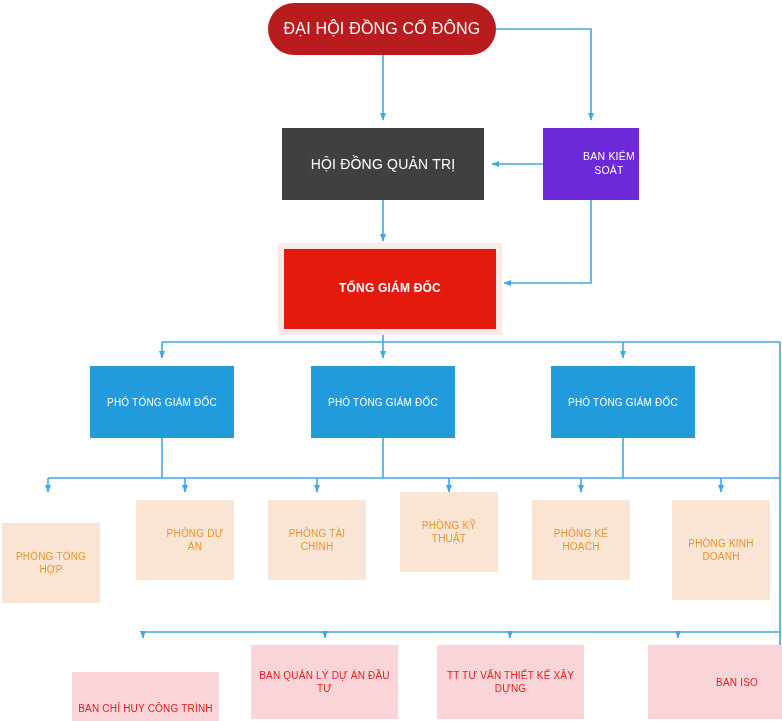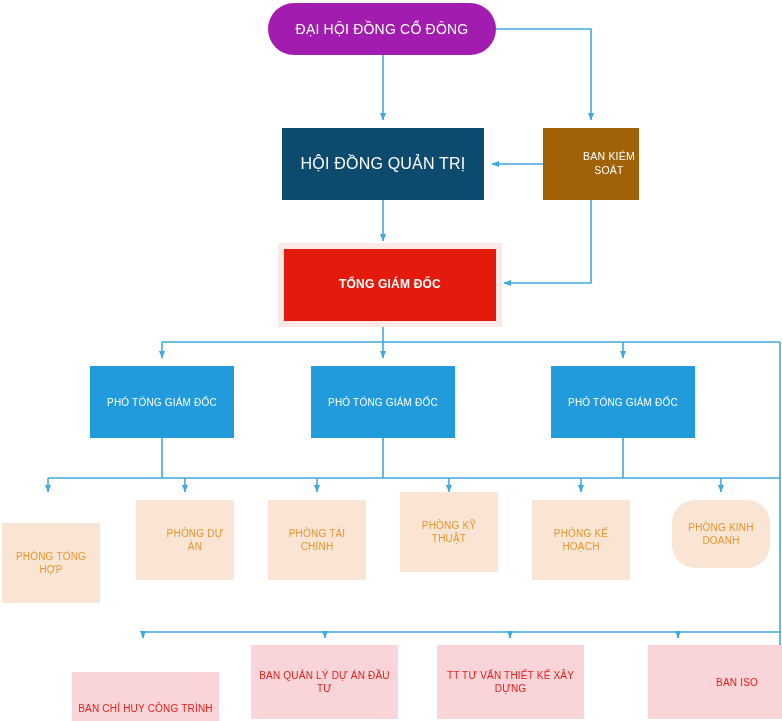--- a/index.html
+++ b/index.html
@@ -37,32 +37,32 @@
     padding: 2px 4px;
     z-index: 2;
   }
   .node-label {
     display: block;
     width: 100%;
   }
 
   
   .lvl-assembly {
-    background: #a21caf;
+    background: #b91c1c;
     color: #ffffff;
     border-radius: 28px;
+    font-size: 16px;
+  }
+  .lvl-board {
+    background: #404040;
+    color: #ffffff;
     font-size: 14px;
   }
-  .lvl-board {
-    background: #0c4a6e;
-    color: #ffffff;
-    font-size: 16px;
-  }
   .lvl-supervisory {
-    background: #a16207;
+    background: #6d28d9;
     color: #ffffff;
     font-size: 10.5px;
     padding-left: 40px;
   }
   .lvl-ceo {
     background: #E31A0C;
     color: #ffffff;
     font-size: 12px;
     font-weight: bold;
     box-shadow: 0 0 0 6px #FBE9E7;
@@ -139,21 +139,21 @@
   </div>
 
   <div class="node lvl-board" style="left:282px; top:128px; width:202px; height:72px;">
     <span class="node-label">HỘI ĐỒNG QUẢN TRỊ</span>
   </div>
 
   <div class="node lvl-supervisory" style="left:543px; top:128px; width:96px; height:72px;">
     <span class="node-label">BAN KIỂM SOÁT</span>
   </div>
 
-  <div class="node lvl-ceo" style="left:284px; top:249px; width:212px; height:72px;">
+  <div class="node lvl-ceo" style="left:284px; top:249px; width:212px; height:80px;">
     <span class="node-label">TỔNG GIÁM ĐỐC</span>
   </div>
 
   <div class="node lvl-deputy" style="left:90px; top:366px; width:144px; height:72px;">
     <span class="node-label">PHÓ TỔNG GIÁM ĐỐC</span>
   </div>
   <div class="node lvl-deputy" style="left:311px; top:366px; width:144px; height:72px;">
     <span class="node-label">PHÓ TỔNG GIÁM ĐỐC</span>
   </div>
   <div class="node lvl-deputy" style="left:551px; top:366px; width:144px; height:72px;">
@@ -168,21 +168,21 @@
   </div>
   <div class="node lvl-dept" style="left:268px; top:500px; width:98px; height:80px;">
     <span class="node-label">PHÒNG TÀI CHÍNH</span>
   </div>
   <div class="node lvl-dept" style="left:400px; top:492px; width:98px; height:80px;">
     <span class="node-label">PHÒNG KỸ THUẬT</span>
   </div>
   <div class="node lvl-dept" style="left:532px; top:500px; width:98px; height:80px;">
     <span class="node-label">PHÒNG KẾ HOẠCH</span>
   </div>
-  <div class="node lvl-dept" style="left:672px; top:500px; width:98px; height:68px;border-radius:23px;">
+  <div class="node lvl-dept" style="left:672px; top:500px; width:98px; height:100px;">
     <span class="node-label">PHÒNG KINH DOANH</span>
   </div>
 
   <div class="node lvl-team" style="left:72px; top:672px; width:147px; height:72px;">
     <span class="node-label">BAN CHỈ HUY CÔNG TRÌNH</span>
   </div>
   <div class="node lvl-team" style="left:251px; top:645px; width:147px; height:74px;">
     <span class="node-label">BAN QUẢN LÝ DỰ ÁN ĐẦU TƯ</span>
   </div>
   <div class="node lvl-team" style="left:437px; top:645px; width:147px; height:74px;align-items:center;">

